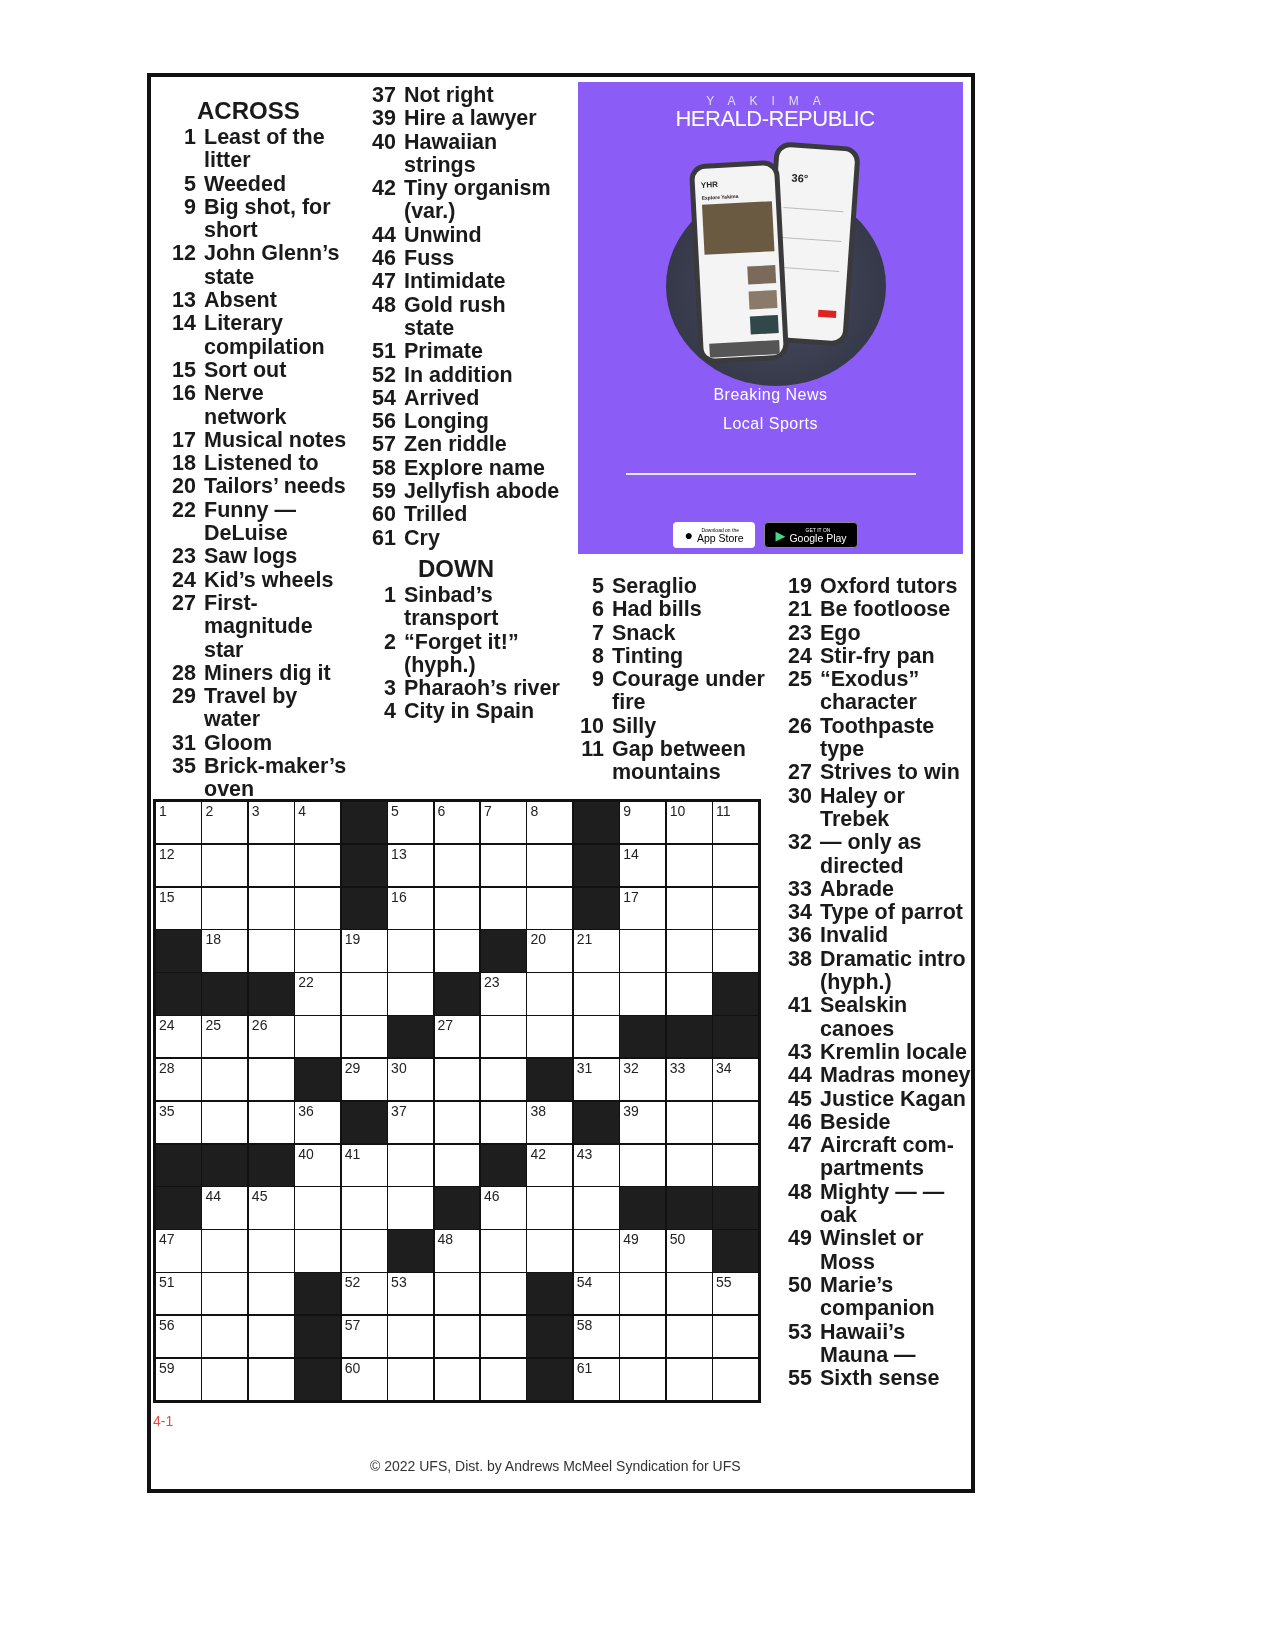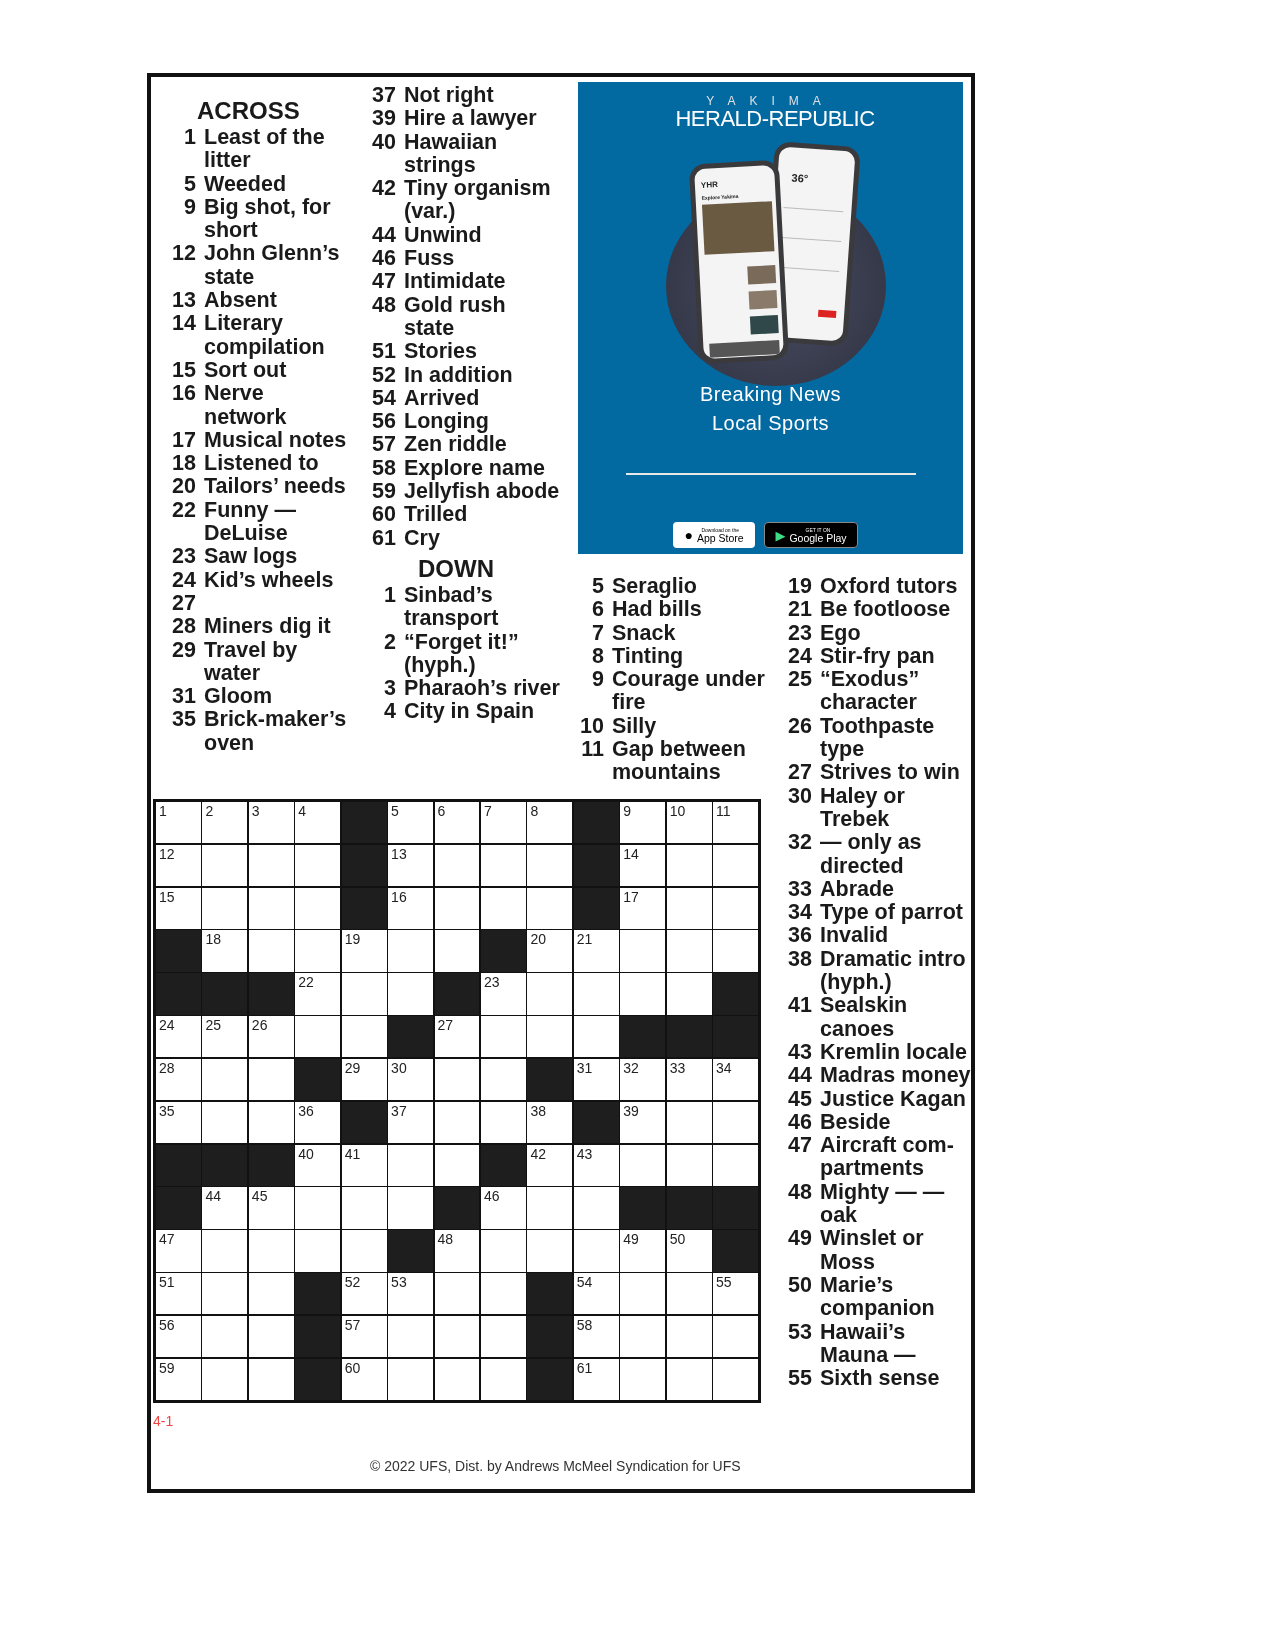--- a/index.html
+++ b/index.html
@@ -3,30 +3,30 @@
 <meta charset="utf-8">
 <style>
   html,body{margin:0;padding:0;background:#fff;}
   body{width:1265px;height:1638px;position:relative;font-family:"Liberation Sans",sans-serif;color:#1a1a1a;}
   .frame{position:absolute;left:147px;top:73px;width:828px;height:1420px;border:4px solid #111;box-sizing:border-box;}
   .col{position:absolute;font-weight:bold;font-size:21.5px;line-height:23.3px;}
   .head{font-size:24px;font-weight:bold;height:30px;line-height:30px;}
   .clue{display:flex;}
   .clue .n{width:36px;text-align:right;padding-right:8px;flex-shrink:0;}
   .clue .t{flex:1;}
-  .ad{position:absolute;left:578px;top:82px;width:385px;height:472px;background:#0369a1;color:#fff;text-align:center;}
+  .ad{position:absolute;left:578px;top:82px;width:385px;height:472px;background:#8b5cf6;color:#fff;text-align:center;}
   .ad .yak{position:absolute;top:12px;left:0;right:0;font-size:12px;letter-spacing:14px;color:#dfe0e4;}
   .ad .brand{position:absolute;top:24px;left:9px;right:0;font-size:22px;letter-spacing:-0.5px;}
   .ad .circle{position:absolute;left:88px;top:104px;width:220px;height:200px;border-radius:50%;background:radial-gradient(circle at 50% 50%,#4a4e63,#2e3140);}
   .phone{position:absolute;border-radius:16px;background:#f4f4f4;border:5px solid #3a3a3d;box-sizing:border-box;overflow:hidden;}
   .phone.back{left:190px;top:62px;width:86px;height:200px;transform:rotate(4deg);}
   .phone.front{left:116px;top:80px;width:90px;height:200px;transform:rotate(-3deg);}
   .phone .img{position:absolute;background:#5b4a3a;}
   .phone .txt{position:absolute;font-size:8px;font-weight:bold;color:#222;}
-  .ad .lines{position:absolute;top:298px;left:0;right:0;font-size:20px;line-height:29px;letter-spacing:0.5px;}
+  .ad .lines{position:absolute;top:298px;left:0;right:0;font-size:16px;line-height:29px;letter-spacing:0.5px;}
   .ad .rule{position:absolute;top:391px;left:48px;width:290px;height:2px;background:#e8e8e8;}
   .ad .cta{position:absolute;top:406px;left:0;right:0;font-size:19.5px;font-weight:bold;}
   .store{position:absolute;top:440px;height:26px;border-radius:4px;font-size:10px;display:flex;align-items:center;justify-content:center;gap:4px;box-sizing:border-box;}
   .store.apple{left:95px;width:82px;background:#fff;color:#000;}
   .store.google{left:186px;width:94px;background:#000;color:#fff;border:1px solid #888;}
   .store small{display:block;font-size:5px;line-height:6px;}
   .store b{display:block;font-size:10.5px;font-weight:normal;line-height:11px;}
   .grid{position:absolute;left:153px;top:799px;width:608px;height:604px;border:3px solid #111;box-sizing:border-box;display:grid;grid-template-columns:repeat(13,1fr);grid-template-rows:repeat(14,1fr);background:#111;gap:1.5px;padding:0;}
   .cell{background:#fff;position:relative;}
   .cell.black{background:#1e1e1e;}
@@ -93,20 +93,21 @@
       <div class="clue">
         <span class="n">23</span>
         <span class="t">Saw logs</span>
       </div>
       <div class="clue">
         <span class="n">24</span>
         <span class="t">Kid’s wheels</span>
       </div>
       <div class="clue">
         <span class="n">27</span>
+        <span class="t">First-magnitude star</span>
       </div>
       <div class="clue">
         <span class="n">28</span>
         <span class="t">Miners dig it</span>
       </div>
       <div class="clue">
         <span class="n">29</span>
         <span class="t">Travel by water</span>
       </div>
       <div class="clue">
@@ -149,21 +150,21 @@
       <div class="clue">
         <span class="n">47</span>
         <span class="t">Intimidate</span>
       </div>
       <div class="clue">
         <span class="n">48</span>
         <span class="t">Gold rush state</span>
       </div>
       <div class="clue">
         <span class="n">51</span>
-        <span class="t">Stories</span>
+        <span class="t">Primate</span>
       </div>
       <div class="clue">
         <span class="n">52</span>
         <span class="t">In addition</span>
       </div>
       <div class="clue">
         <span class="n">54</span>
         <span class="t">Arrived</span>
       </div>
       <div class="clue">

